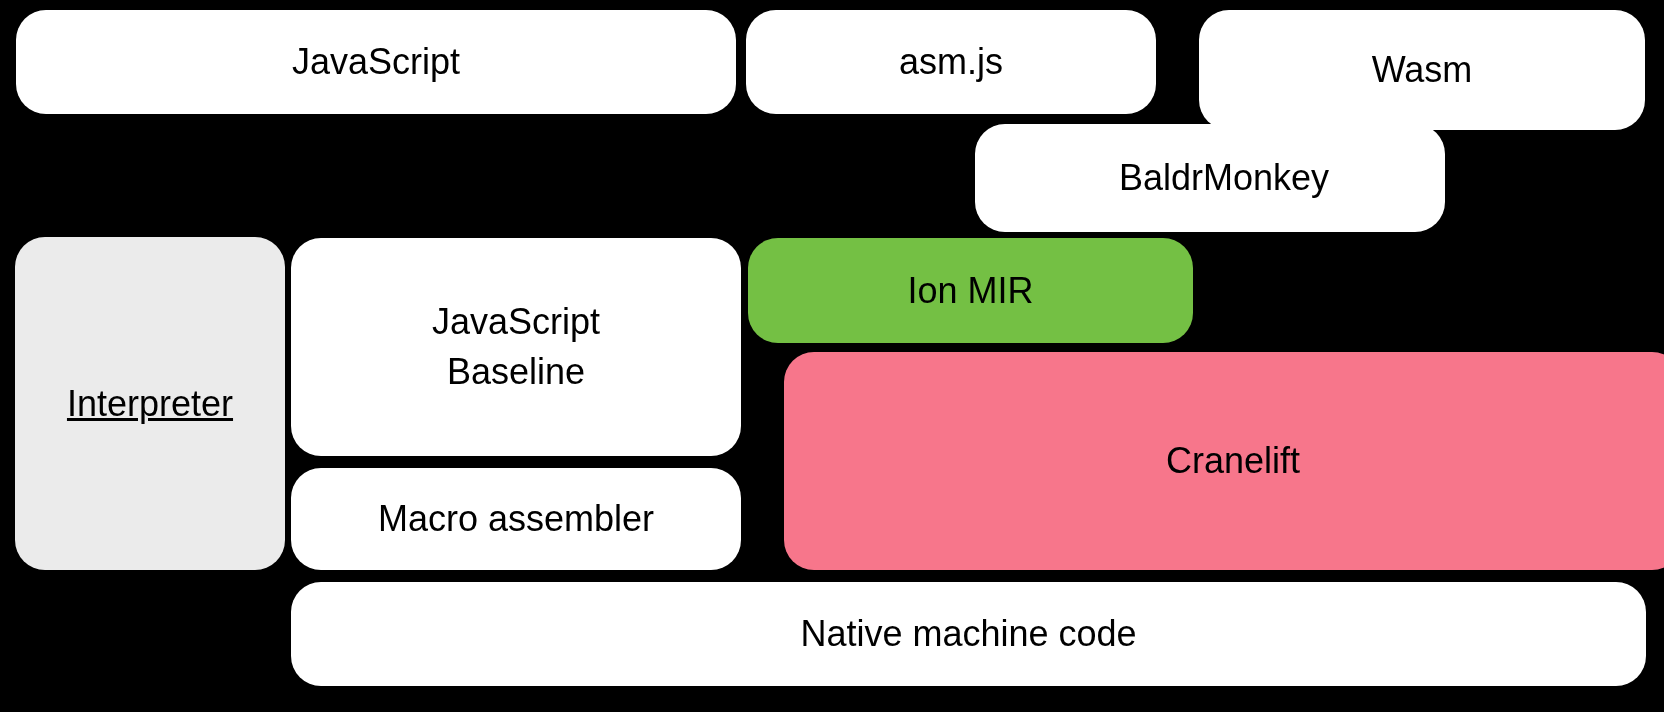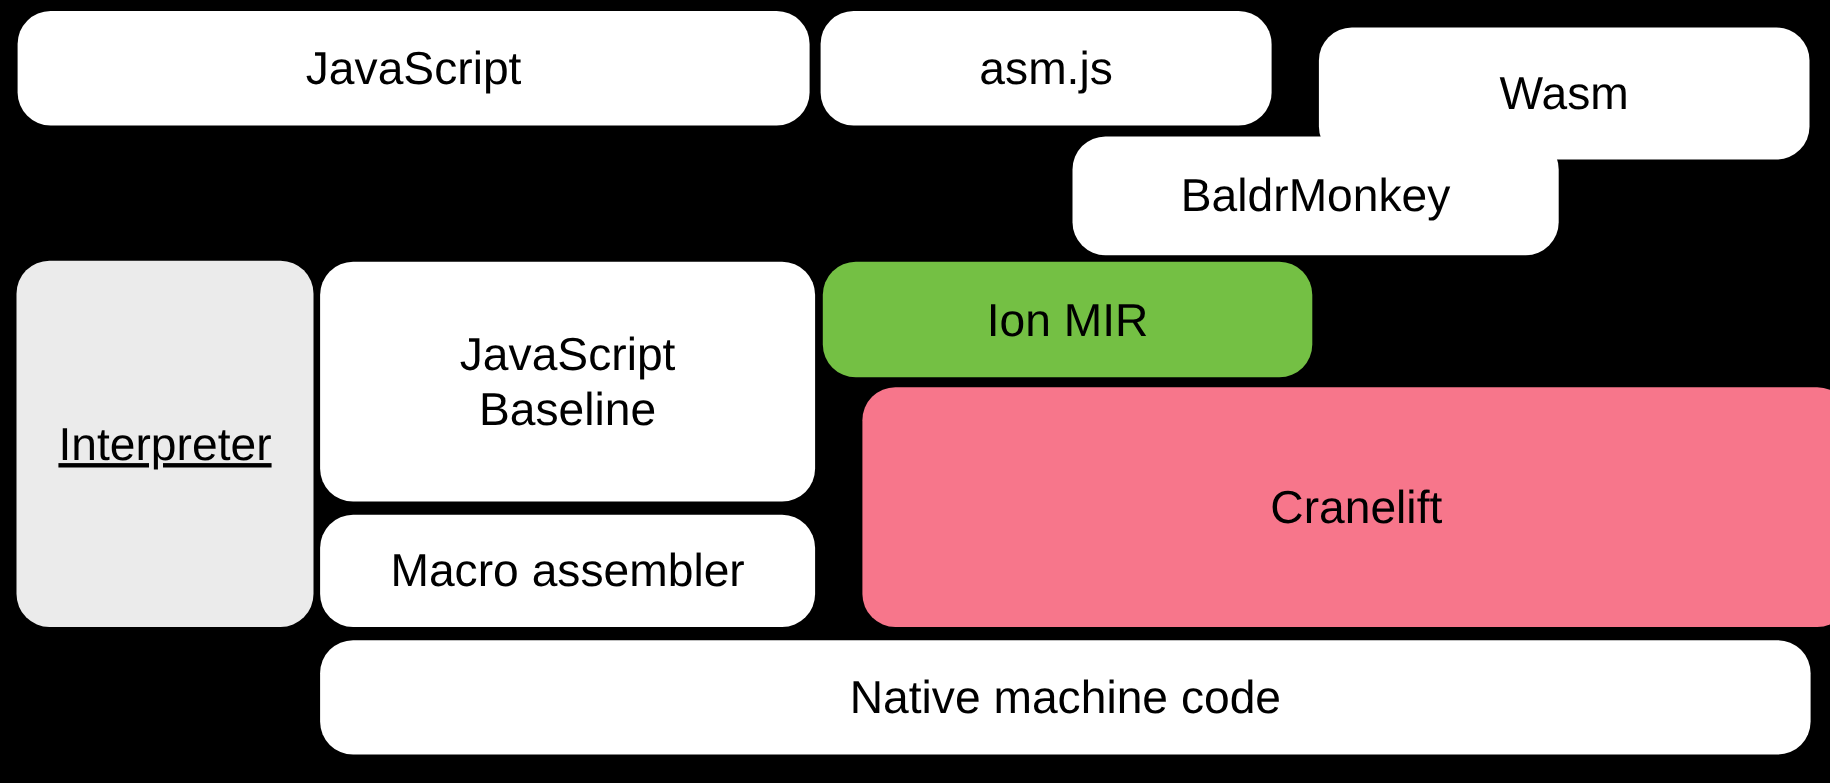--- a/index.html
+++ b/index.html
@@ -16,32 +16,32 @@
     font-family: "Liberation Sans", "DejaVu Sans", sans-serif;
   }
   .box {
     position: absolute;
     background: #ffffff;
     border-radius: 30px;
     display: flex;
     align-items: center;
     justify-content: center;
     color: #000000;
-    font-size: 42px;
+    font-size: 36px;
     line-height: 50px;
     text-align: center;
     white-space: pre-line;
   }
   
   .b-javascript          { left: 16px;   top: 10px;  width: 720px;  height: 104px; }
   .b-asmjs               { left: 746px;  top: 10px;  width: 410px;  height: 104px; }
-  .b-wasm                { left: 1199px; top: 25px;  width: 446px;  height: 120px; }
+  .b-wasm                { left: 1199px; top: 10px;  width: 446px;  height: 120px; }
   
   .b-javascript-bytecode { left: 16px;   top: 124px; width: 947px;  height: 108px; }
-  .b-baldrmonkey         { left: 975px;  top: 124px; width: 442px;  height: 108px; }
+  .b-baldrmonkey         { left: 975px;  top: 124px; width: 442px;  height: 108px; padding-left: 28px; }
   
   .b-interpreter         { left: 15px;   top: 237px; width: 270px;  height: 333px; background: #ebebeb; text-decoration: underline; }
   .b-javascript-baseline { left: 291px;  top: 238px; width: 450px;  height: 218px; }
   .b-ion-mir             { left: 748px;  top: 238px; width: 445px;  height: 105px; background: #74c044; }
   .b-cranelift           { left: 748px;  top: 352px; width: 898px;  height: 218px; background: #f7768b; margin-left: 36px; }
   .b-macro-assembler     { left: 291px;  top: 468px; width: 450px;  height: 102px; }
   
   .b-native-machine-code { left: 291px;  top: 582px; width: 1355px; height: 104px; }
 </style>
 </head>

